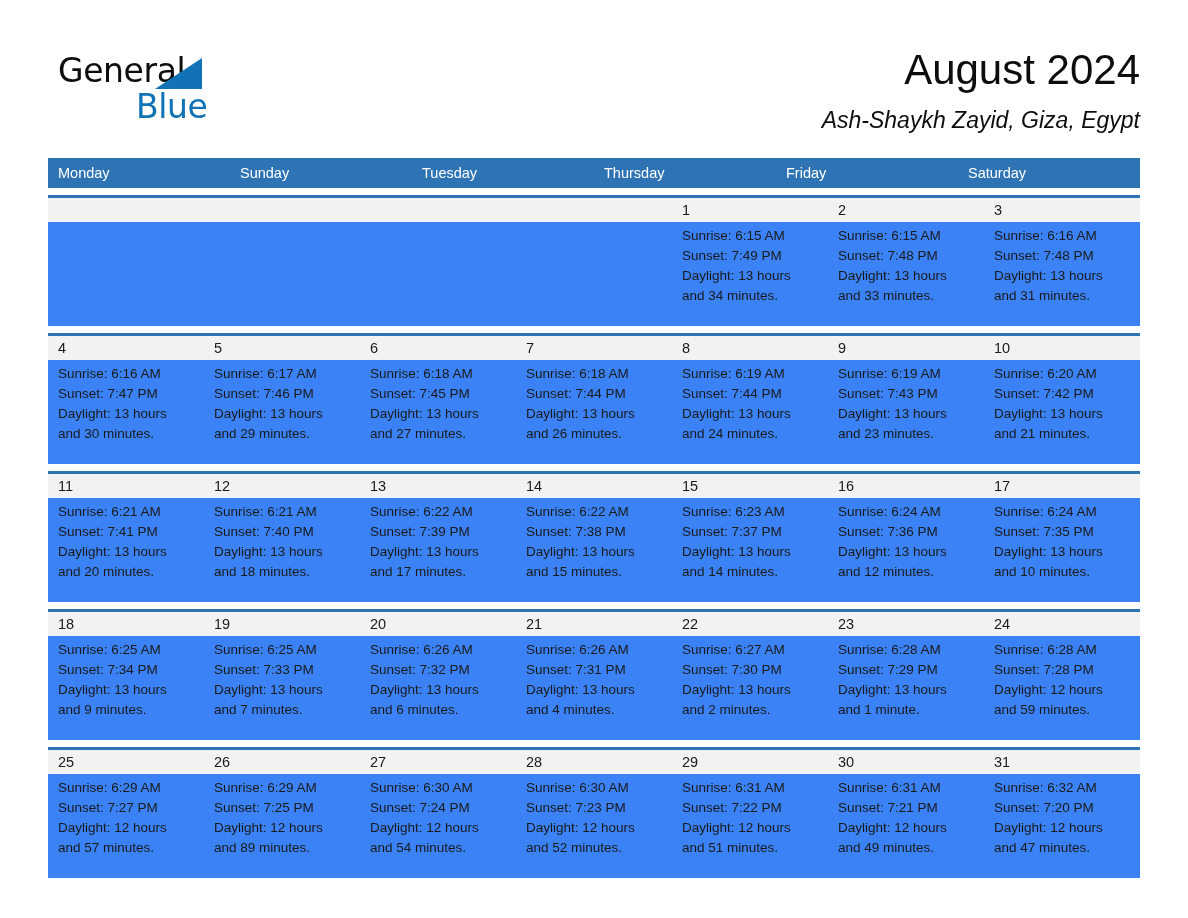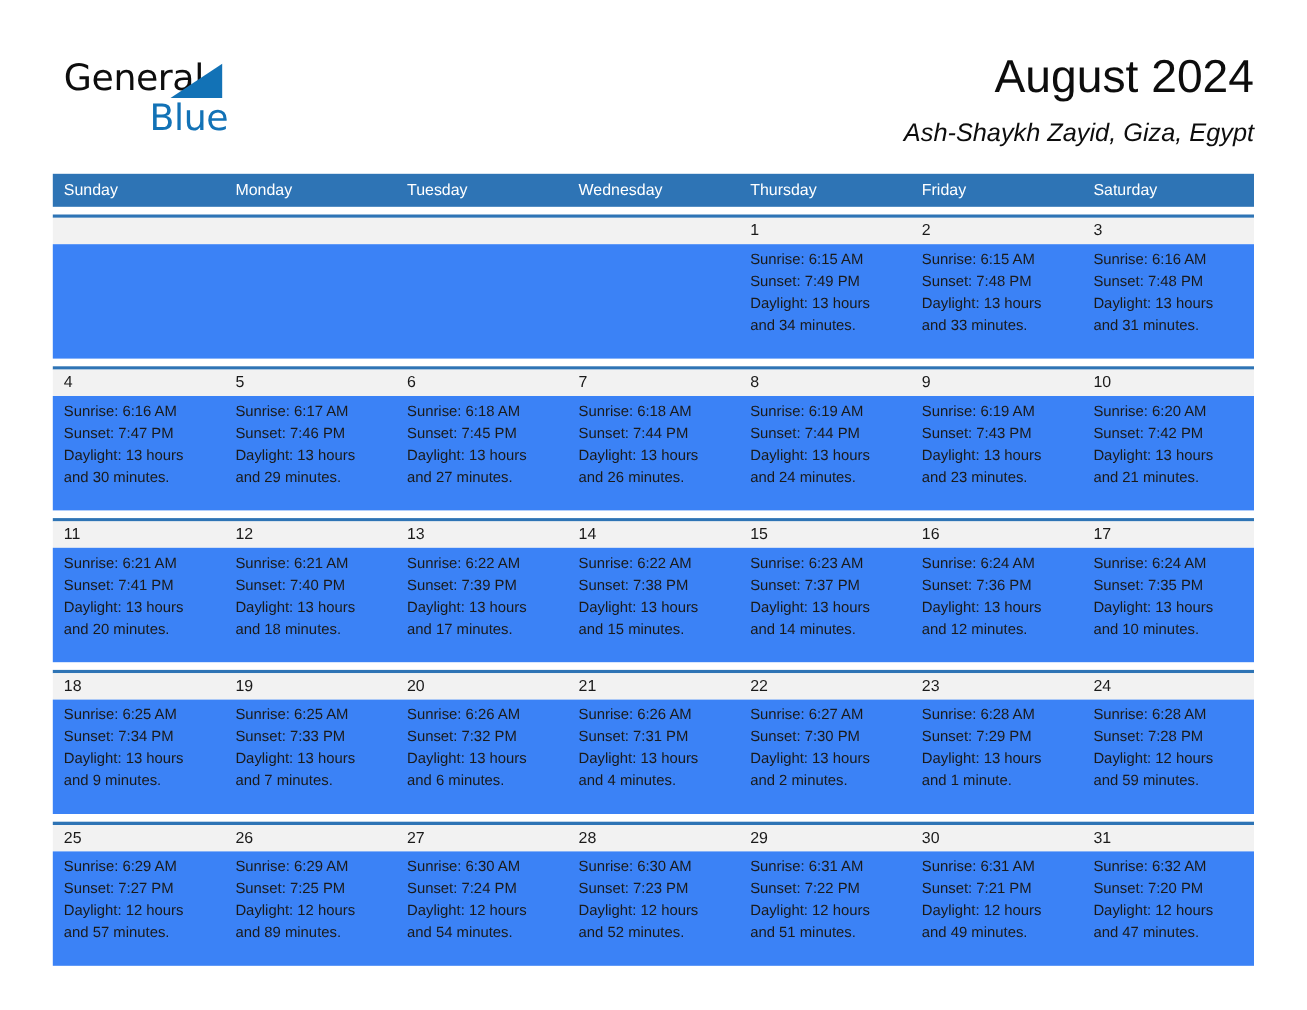--- a/index.html
+++ b/index.html
@@ -174,24 +174,23 @@
     <div class="title-block">
       <div class="cal-title">August 2024</div>
       <div class="cal-location">Ash-Shaykh Zayid, Giza, Egypt</div>
     </div>
 
   </div>
 
   <div class="calendar">
 
     <div class="weekday-row">
+      <div class="weekday">Monday</div>
       <div class="weekday">Sunday</div>
-      <div class="weekday">Monday</div>
       <div class="weekday">Tuesday</div>
-      <div class="weekday">Wednesday</div>
       <div class="weekday">Thursday</div>
       <div class="weekday">Friday</div>
       <div class="weekday">Saturday</div>
     </div>
 
     <div class="week">
       <div class="week-datebar">
         <div class="daynum"></div>
         <div class="daynum"></div>
         <div class="daynum"></div>

